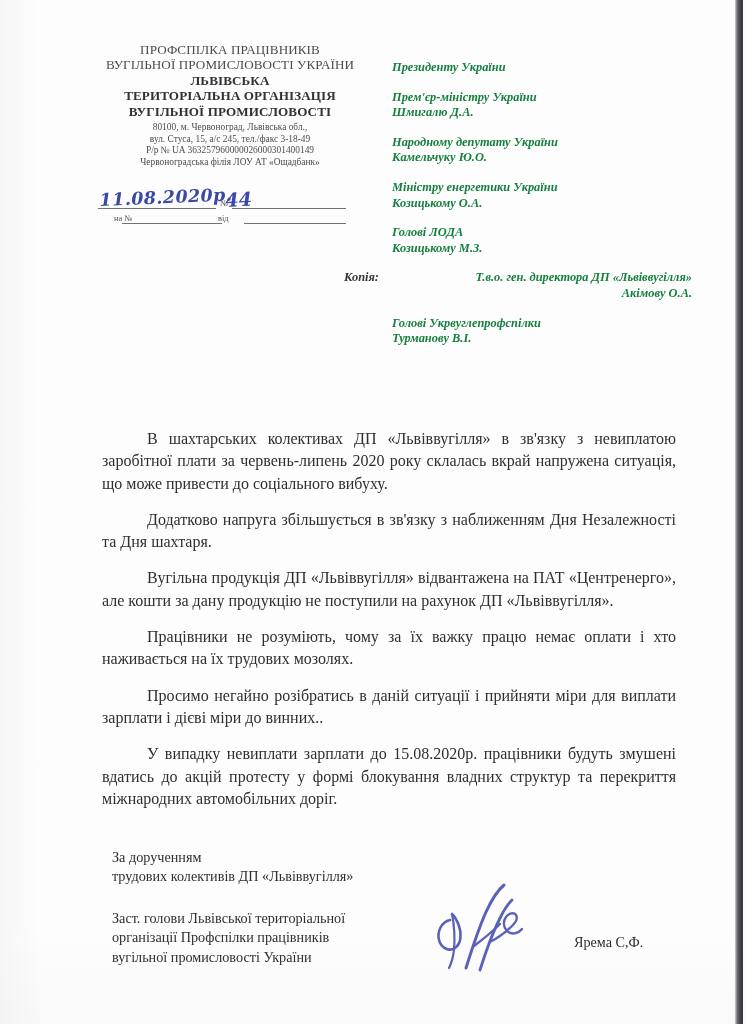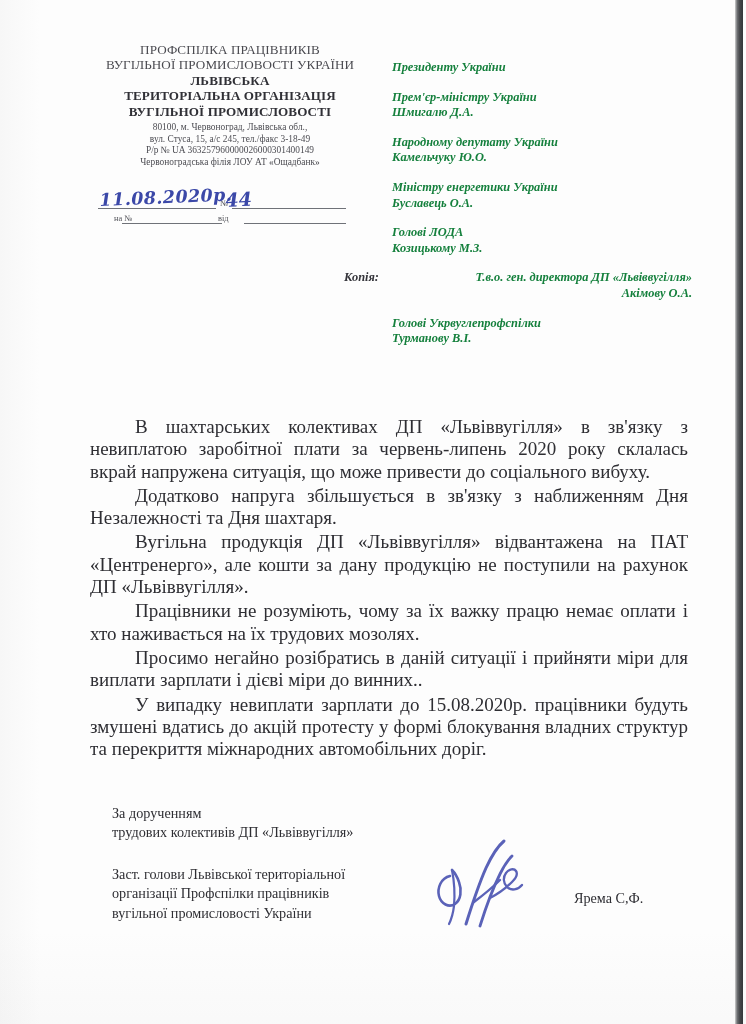--- a/index.html
+++ b/index.html
@@ -158,32 +158,32 @@
   
   #body-text {
     position: absolute;
     left: 88px;
     top: 414px;
     width: 602px;
   }
   .para {
     text-align: justify;
     text-justify: inter-word;
-    font-size: 19px;
+    font-size: 16px;
     line-height: 22.3px;
     text-indent: 45px;
     color: #2e2e33;
-    margin: 2px;
+    margin: 14px;
   }
 
   
   #signature-block {
     position: absolute;
     left: 112px;
-    top: 804px;
+    top: 848px;
     width: 580px;
   }
   .sig-para {
     font-size: 14.2px;
     line-height: 19.4px;
     color: #2e2e33;
     white-space: nowrap;
   }
   #sig-group-2 {
     margin-top: 22px;
@@ -257,21 +257,21 @@
       <div class="addr-line">Шмигалю Д.А.</div>
     </div>
 
     <div class="addr-group">
       <div class="addr-line">Народному депутату України</div>
       <div class="addr-line">Камельчуку Ю.О.</div>
     </div>
 
     <div class="addr-group">
       <div class="addr-line">Міністру енергетики України</div>
-      <div class="addr-line">Буславець О.А.</div>
+      <div class="addr-line">Козицькому О.А.</div>
     </div>
 
     <div class="addr-group">
       <div class="addr-line">Голові ЛОДА</div>
       <div class="addr-line">Козицькому М.З.</div>
     </div>
 
     <div class="addr-group with-label">
       <span class="addr-kopiya">Копія:</span>
       <div class="addr-line">Т.в.о. ген. директора ДП «Львіввугілля»</div>

